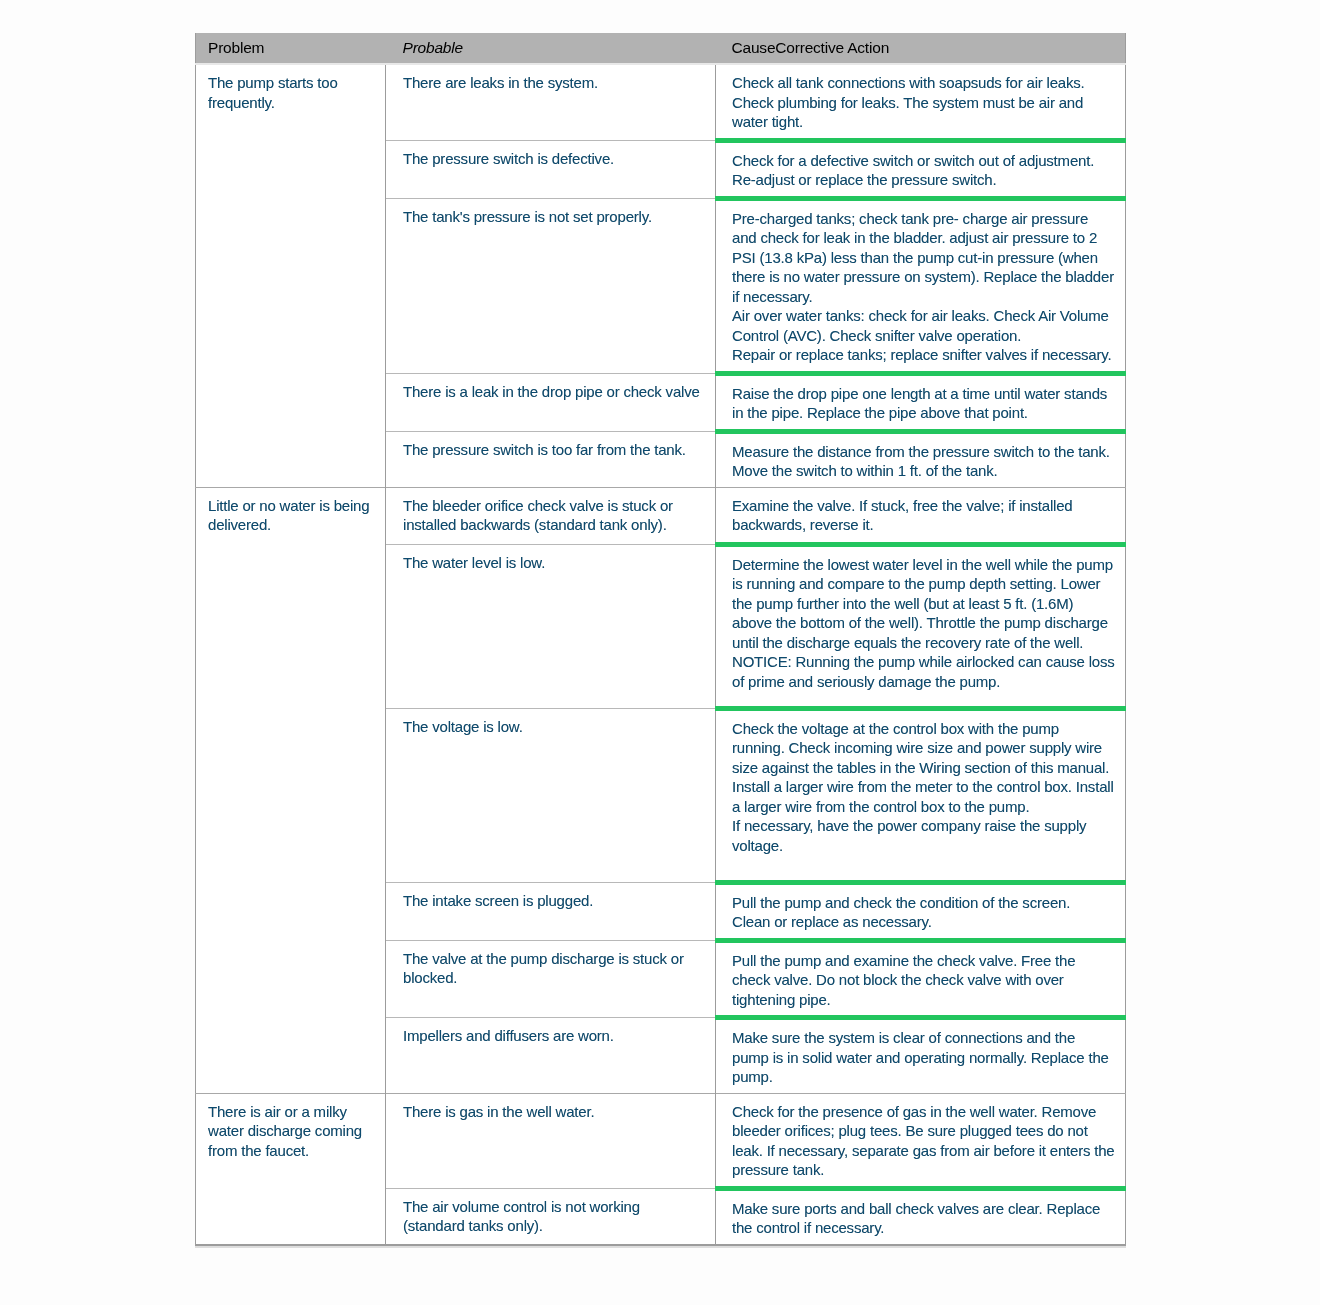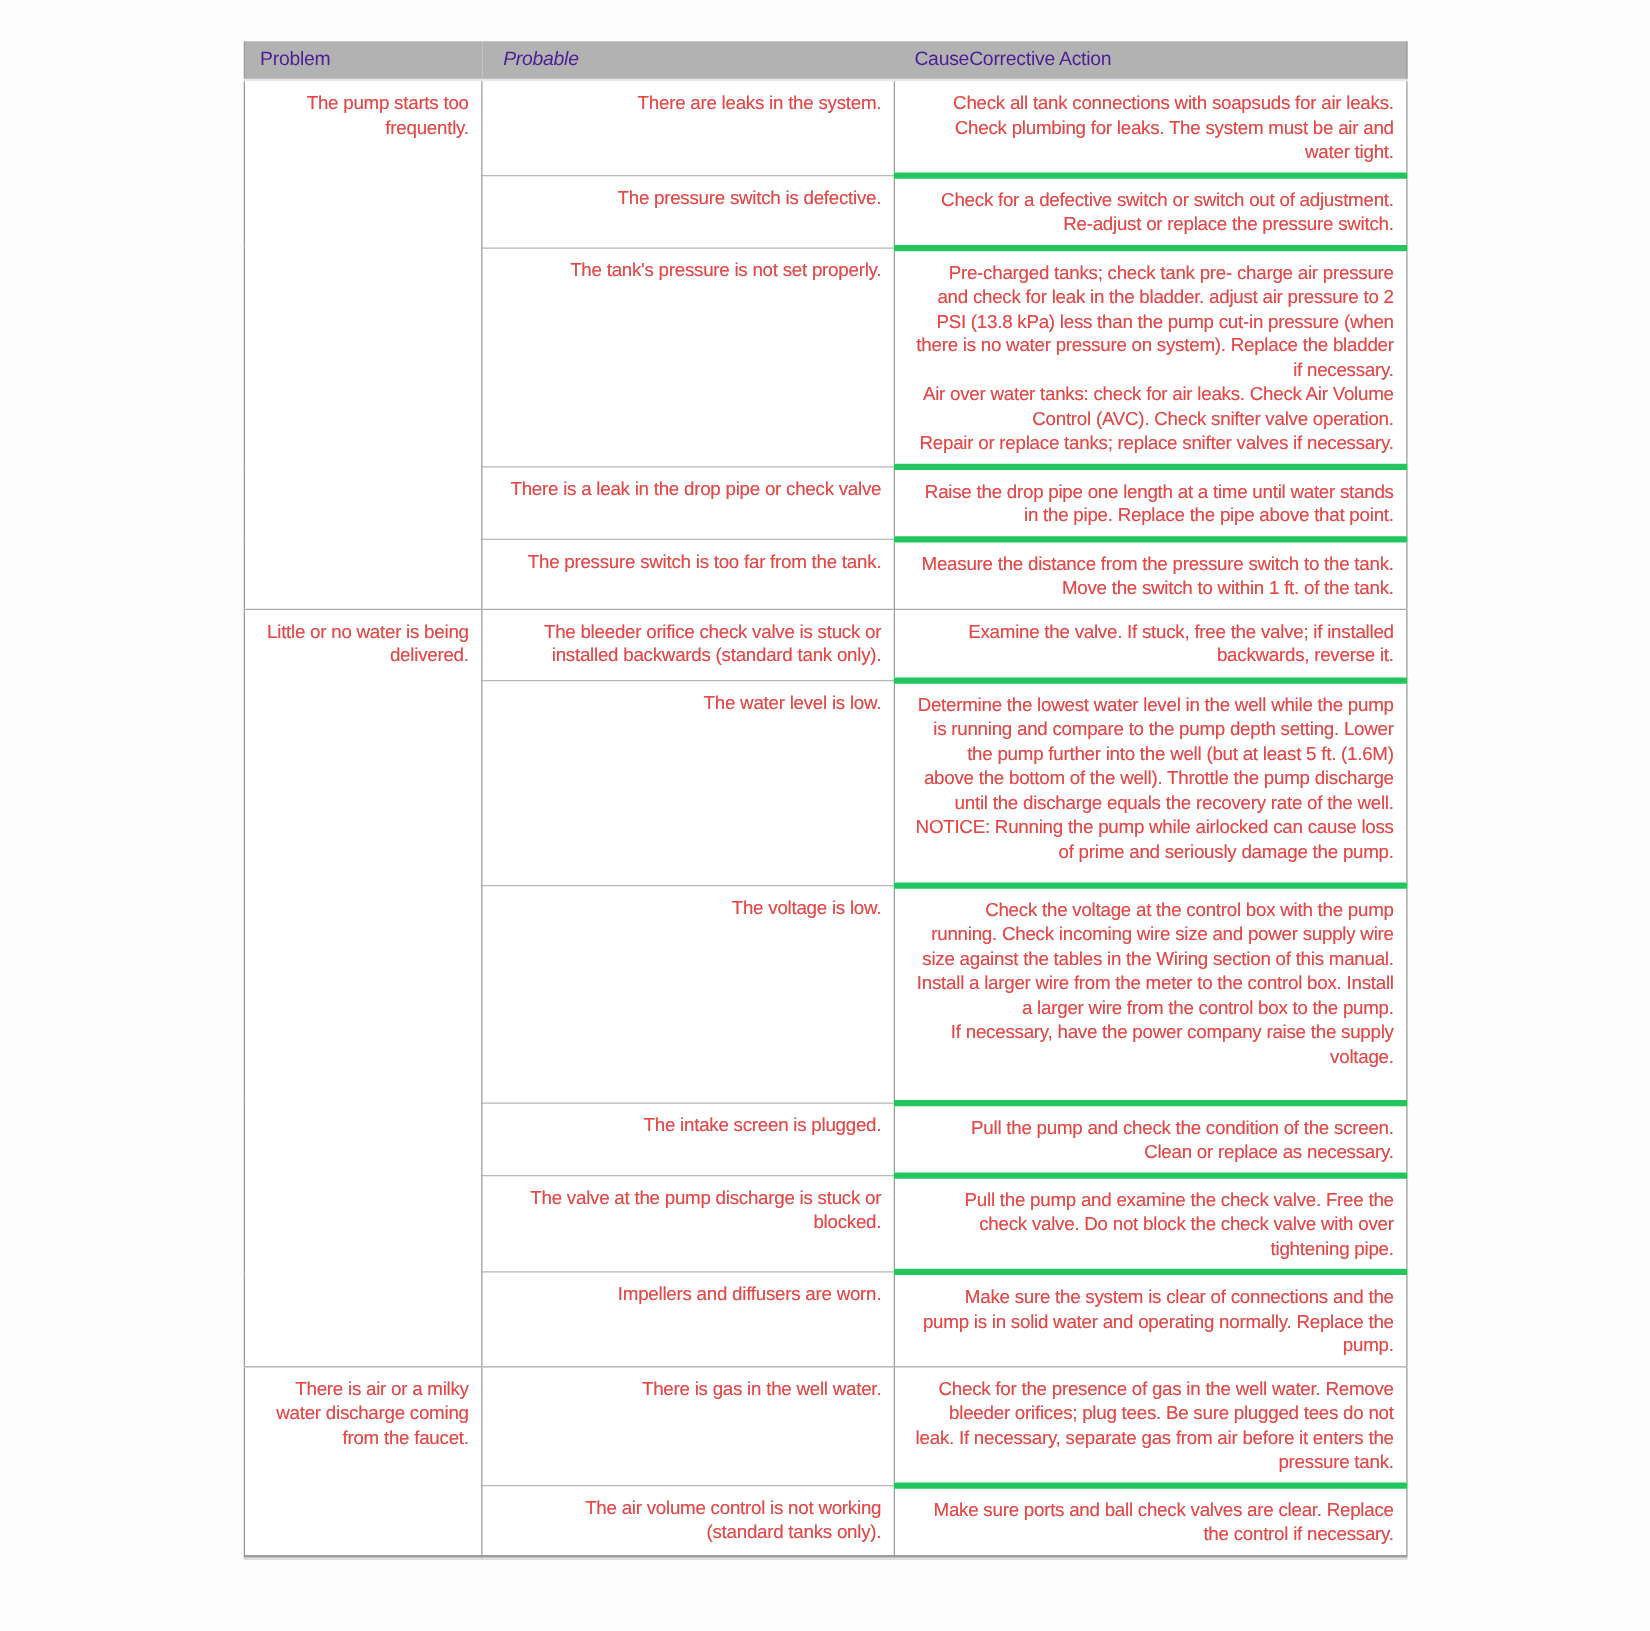--- a/index.html
+++ b/index.html
@@ -40,41 +40,40 @@
     border-left: 1px solid #9c9c9c;
     border-right: 1px solid #9c9c9c;
     border-bottom: 2px solid #9c9c9c;
     box-shadow: 0 2px 0 #dddddd;
   }
   col.c-problem { width: 190px; }
   col.c-cause   { width: 330px; }
   col.c-action  { width: 410px; }
   thead th {
     background: #b2b2b2;
-    color: #4c1d95;
+    color: #000000;
     font-weight: normal;
     font-size: 15.5px;
     text-align: left;
     height: 26px;
     padding: 2px 0 2px 12px;
     border-bottom: 2px solid #e8e8e8;
     letter-spacing: -0.2px;
   }
   thead th.h-cause  { padding-left: 17px; font-style: italic; }
   thead th.h-action { padding-left: 16px; }
   td {
     vertical-align: top;
     font-size: 15px;
-    color: #ef4444;
+    color: #0c4a6e;
     line-height: 19.5px;
     letter-spacing: -0.2px;
     padding: 8px 10px 6px 12px;
     white-space: pre-line;
     text-shadow: 0 0 0.5px rgba(40,40,40,0.35);
-    text-align: right;
   }
   td.problem-cell {
     border-right: 1px solid #9c9c9c;
   }
   td.cause-cell {
     border-right: 1px solid #9c9c9c;
     border-top: 1px solid #b8b8b8;
     padding-left: 17px;
   }
   td.action-cell {

